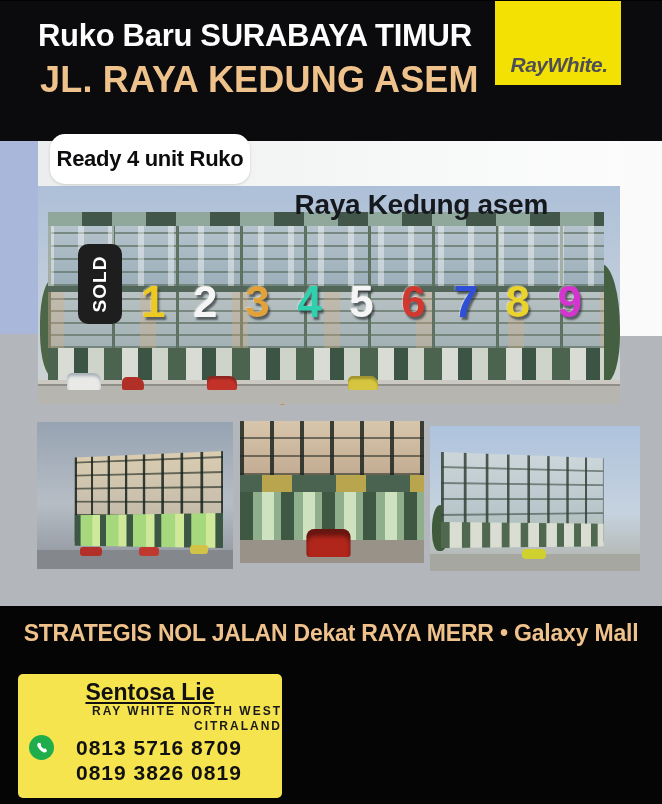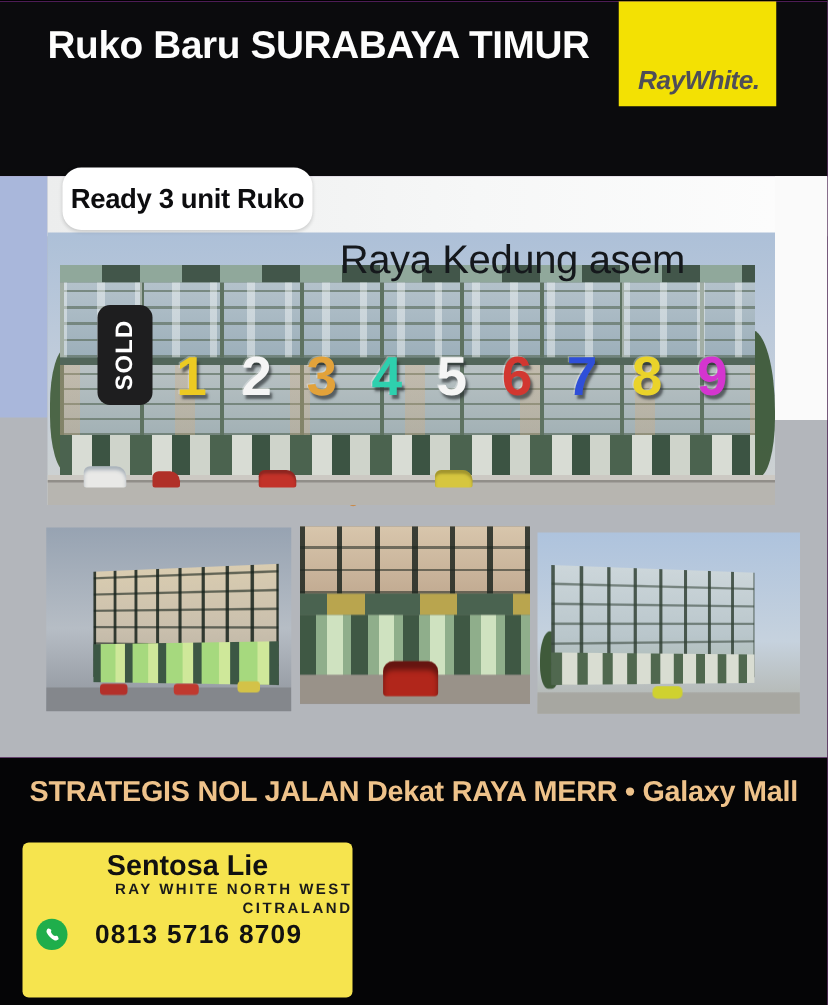--- a/index.html
+++ b/index.html
@@ -70,21 +70,21 @@
     background:repeating-linear-gradient(90deg,#3d5644 0 18px,rgba(226,206,128,.85) 18px 42px,#3d5644 42px 64px); }
   .mi-sidewalk { position:absolute; left:0; right:0; bottom:18px; height:6px; background:#ccc9c3; z-index:2; }
   .mi-road { position:absolute; left:0; right:0; bottom:0; height:18px; background:#b7b5b0; border-top:2px solid #918e89; z-index:2; }
   .car { position:absolute; bottom:14px; border-radius:5px 8px 2px 2px; z-index:3; }
   .car-white  { left:29px;  width:34px; height:17px; background:#e9e9e7; box-shadow:inset 0 3px 3px rgba(90,110,130,.45); }
   .car-red-sm { left:84px;  width:22px; height:13px; background:#b03028; }
   .car-red    { left:169px; width:30px; height:14px; background:#c23229; box-shadow:inset 0 3px 2px rgba(60,20,20,.4); }
   .car-yellow { left:310px; width:30px; height:14px; background:#d6c63f; box-shadow:inset 0 3px 2px rgba(110,100,30,.5); }
   .street-label {
     position:absolute; right:72px; top:3px; z-index:4;
-    color:#15181c; font-size:32px; font-weight:normal; letter-spacing:-0.3px; white-space:nowrap;
+    color:#15181c; font-size:28px; font-weight:bold; letter-spacing:-0.3px; white-space:nowrap;
   }
   .sold-badge {
     position:absolute; left:40px; top:58px; width:44px; height:80px; z-index:4;
     background:#1e1e1f; border-radius:10px; display:flex; align-items:center; justify-content:center;
   }
   .sold-badge span { transform:rotate(-90deg); color:#fff; font-size:19px; font-weight:bold; letter-spacing:1px; }
   .unit-numbers {
     position:absolute; left:103px; right:38px; top:94px; z-index:4;
     display:flex; justify-content:space-between; align-items:flex-start;
   }
@@ -138,21 +138,21 @@
   
   .footer { position:absolute; left:0; top:605px; width:662px; height:199px; background:#050506; }
   .tagline {
     position:absolute; left:0; right:0; top:14px; text-align:center;
     color:var(--accent_tan,#eec28a); font-size:23px; font-weight:bold; letter-spacing:-0.2px; white-space:nowrap;
   }
   .contact-card {
     position:absolute; left:18px; top:68px; width:264px; height:124px;
     background:var(--card_yellow,#f6e44e); border-radius:5px; padding-top:6px; box-sizing:border-box;
   }
-  .agent-name { text-align:center; color:#111; font-size:23px; font-weight:bold; line-height:1.05; }
+  .agent-name { text-align:center; color:#111; font-size:23px; font-weight:bold; line-height:1.05;text-decoration:underline; }
   .office-line { text-align:right; color:#1a1a1a; font-size:12px; font-weight:bold; letter-spacing:2px; line-height:1.25; }
   .c-row { display:grid; grid-template-columns:46px 1fr; align-items:center; margin-top:1px;gap:12px; }
   .c-row .c-icon { justify-self:center; display:flex; align-items:center; justify-content:center; }
   .c-phone { color:#111; font-size:21px; font-weight:bold; letter-spacing:1px; line-height:1.1; }
   .c-insta { color:#111; font-size:18px; font-weight:bold; letter-spacing:0.5px; }
   .wa-icon { width:25px; height:25px; border-radius:50%; background:var(--whatsapp_green,#1fae4b);
     display:flex; align-items:center; justify-content:center; }
   .ig-icon { width:21px; height:21px; border-radius:6px; position:relative;
     background:radial-gradient(circle at 30% 110%, #fdc468 0%, #f56040 35%, #d6249f 65%, #8a3ab9 95%); }
   .ig-icon::before { content:""; position:absolute; inset:3px; border:2px solid #fff; border-radius:6px; }
@@ -163,30 +163,31 @@
   .price-line1 { font-size:39px; line-height:1.22; letter-spacing:-0.5px; }
   .price-line2 { font-size:39px; line-height:1.22; letter-spacing:-0.5px; white-space:nowrap; }
 </style>
 </head>
 <body>
 
 <div class="canvas">
 
   <div class="header">
     <h1 class="headline-loc">Ruko Baru SURABAYA TIMUR</h1>
+    <h2 class="headline-street">JL. RAYA KEDUNG ASEM</h2>
     <div class="logo-box">
       <div class="logo-text">RayWhite.</div>
     </div>
   </div>
 
   <div class="mid">
     <div class="left-strip"></div>
     <div class="top-band"></div>
     <div class="right-strip"></div>
-    <div class="ready-box">Ready 3 unit Ruko</div>
+    <div class="ready-box">Ready 4 unit Ruko</div>
 
     <div class="main-image">
       <div class="tree tree-left"></div>
       <div class="tree tree-right"></div>
       <div class="building">
         <div class="bl-parapet"></div>
         <div class="bl-glass2"></div>
         <div class="bl-div1"></div>
         <div class="bl-glass1"></div>
         <div class="bl-signband"></div>
@@ -251,17 +252,21 @@
       <div class="c-row">
         <span class="c-icon">
           <span class="wa-icon">
             <svg width="15" height="15" viewBox="0 0 24 24" aria-hidden="true">
               <path fill="#ffffff" d="M20.5 16.9c.3.8-.1 1.7-.9 2.1l-1.3.6c-1 .5-2.2.4-3.2-.1-4.2-2.1-7.5-5.4-9.6-9.6-.5-1-.6-2.2-.1-3.2l.6-1.3c.4-.8 1.3-1.2 2.1-.9l2.1.8c.8.3 1.2 1.1 1 1.9l-.4 1.7c.9 2.4 2.8 4.3 5.2 5.2l1.7-.4c.8-.2 1.6.2 1.9 1l.9 2.2z"></path>
             </svg>
           </span>
         </span>
         <span class="c-phone">0813 5716 8709</span>
       </div>
+      <div class="c-row">
+        <span class="c-icon"></span>
+        <span class="c-phone">0819 3826 0819</span>
+      </div>
     </div>
 
   </div>
 
 </div>
 
 </body></html>

